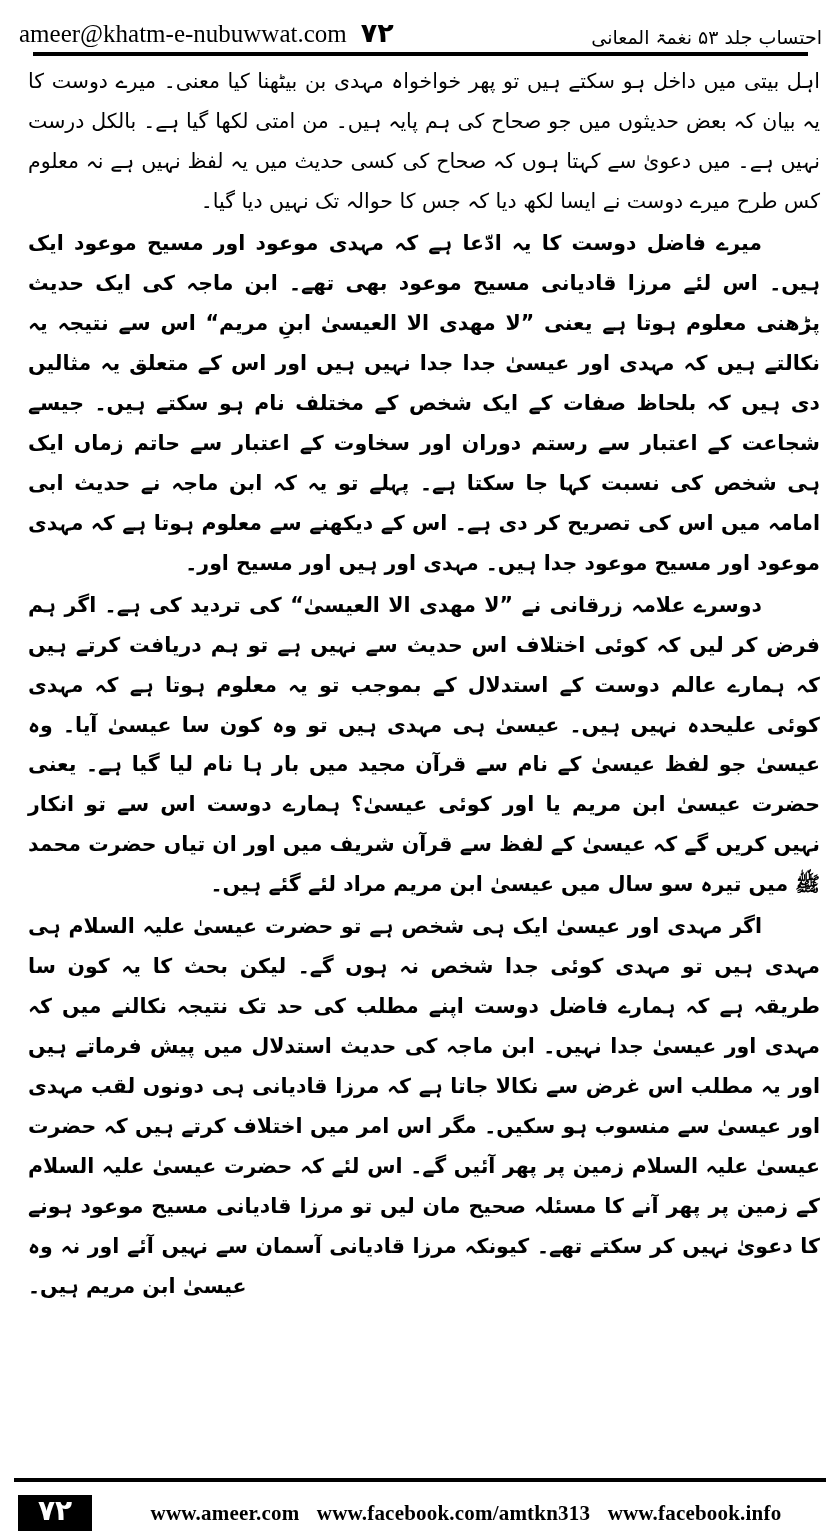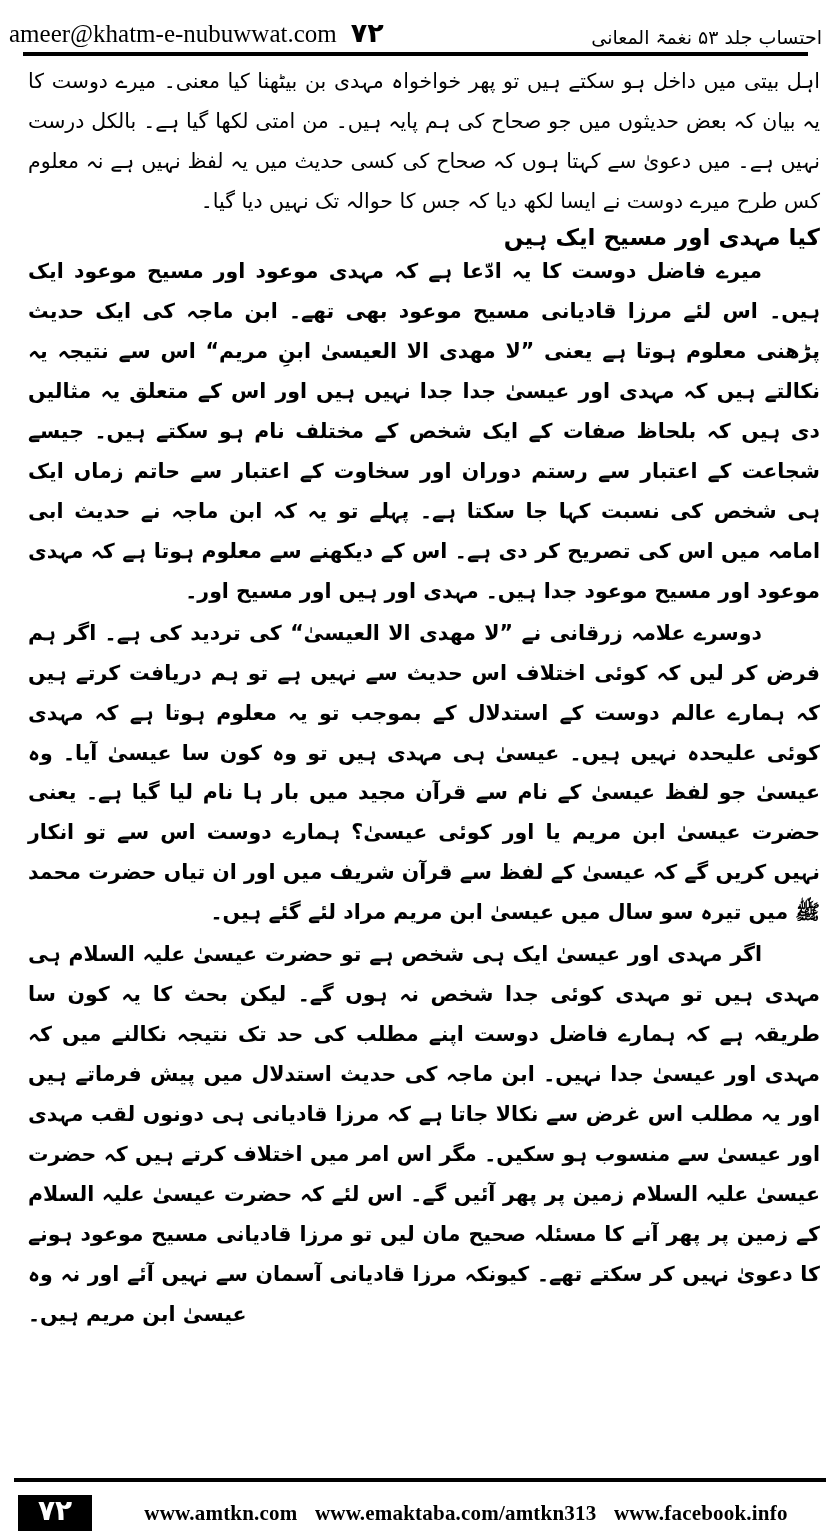--- a/index.html
+++ b/index.html
@@ -19,21 +19,21 @@
     inset: 0;
     display: flex;
     flex-direction: column;
   }
 
   
   .header {
     height: 56px;
     flex: 0 0 auto;
     position: relative;
-    padding: 6px 18px 0 9px;
+    padding: 6px 18px 0 19px;
     box-sizing: border-box;
   }
   .header-row {
     display: flex;
     align-items: flex-end;
     justify-content: space-between;
     height: 42px;
   }
   .header-left {
     display: flex;
@@ -164,35 +164,34 @@
       </div>
       <div class="header-right">احتساب جلد ۵۳ نغمۃ المعانی</div>
     </div>
     <div class="rule-thick"></div>
   </div>
 
   <div class="content">
 
     <p class="para">اہل بیتی میں داخل ہو سکتے ہیں تو پھر خواخواہ مہدی بن بیٹھنا کیا معنی۔ میرے دوست کا یہ بیان کہ بعض حدیثوں میں جو صحاح کی ہم پایہ ہیں۔ من امتی لکھا گیا ہے۔ بالکل درست نہیں ہے۔ میں دعویٰ سے کہتا ہوں کہ صحاح کی کسی حدیث میں یہ لفظ نہیں ہے نہ معلوم کس طرح میرے دوست نے ایسا لکھ دیا کہ جس کا حوالہ تک نہیں دیا گیا۔</p>
 
-    <div class="heading">کیا مہدی اور مسیح ایک ہیں</div>
 
     <p class="para indent">میرے فاضل دوست کا یہ ادّعا ہے کہ مہدی موعود اور مسیح موعود ایک ہیں۔ اس لئے مرزا قادیانی مسیح موعود بھی تھے۔ ابن ماجہ کی ایک حدیث پڑھنی معلوم ہوتا ہے یعنی ”لا مهدی الا العیسیٰ ابنِ مریم“ اس سے نتیجہ یہ نکالتے ہیں کہ مہدی اور عیسیٰ جدا جدا نہیں ہیں اور اس کے متعلق یہ مثالیں دی ہیں کہ بلحاظ صفات کے ایک شخص کے مختلف نام ہو سکتے ہیں۔ جیسے شجاعت کے اعتبار سے رستم دوران اور سخاوت کے اعتبار سے حاتم زماں ایک ہی شخص کی نسبت کہا جا سکتا ہے۔ پہلے تو یہ کہ ابن ماجہ نے حدیث ابی امامہ میں اس کی تصریح کر دی ہے۔ اس کے دیکھنے سے معلوم ہوتا ہے کہ مہدی موعود اور مسیح موعود جدا ہیں۔ مہدی اور ہیں اور مسیح اور۔</p>
 
     <p class="para indent">دوسرے علامہ زرقانی نے ”لا مهدی الا العیسیٰ“ کی تردید کی ہے۔ اگر ہم فرض کر لیں کہ کوئی اختلاف اس حدیث سے نہیں ہے تو ہم دریافت کرتے ہیں کہ ہمارے عالم دوست کے استدلال کے بموجب تو یہ معلوم ہوتا ہے کہ مہدی کوئی علیحدہ نہیں ہیں۔ عیسیٰ ہی مہدی ہیں تو وہ کون سا عیسیٰ آیا۔ وہ عیسیٰ جو لفظ عیسیٰ کے نام سے قرآن مجید میں بار ہا نام لیا گیا ہے۔ یعنی حضرت عیسیٰ ابن مریم یا اور کوئی عیسیٰ؟ ہمارے دوست اس سے تو انکار نہیں کریں گے کہ عیسیٰ کے لفظ سے قرآن شریف میں اور ان تیاں حضرت محمد ﷺ میں تیرہ سو سال میں عیسیٰ ابن مریم مراد لئے گئے ہیں۔</p>
 
     <p class="para indent last-center">اگر مہدی اور عیسیٰ ایک ہی شخص ہے تو حضرت عیسیٰ علیہ السلام ہی مہدی ہیں تو مہدی کوئی جدا شخص نہ ہوں گے۔ لیکن بحث کا یہ کون سا طریقہ ہے کہ ہمارے فاضل دوست اپنے مطلب کی حد تک نتیجہ نکالنے میں کہ مہدی اور عیسیٰ جدا نہیں۔ ابن ماجہ کی حدیث استدلال میں پیش فرماتے ہیں اور یہ مطلب اس غرض سے نکالا جاتا ہے کہ مرزا قادیانی ہی دونوں لقب مہدی اور عیسیٰ سے منسوب ہو سکیں۔ مگر اس امر میں اختلاف کرتے ہیں کہ حضرت عیسیٰ علیہ السلام زمین پر پھر آئیں گے۔ اس لئے کہ حضرت عیسیٰ علیہ السلام کے زمین پر پھر آنے کا مسئلہ صحیح مان لیں تو مرزا قادیانی مسیح موعود ہونے کا دعویٰ نہیں کر سکتے تھے۔ کیونکہ مرزا قادیانی آسمان سے نہیں آئے اور نہ وہ عیسیٰ ابن مریم ہیں۔</p>
 
   </div>
 
   <div class="footer">
     <div class="footer-rule"></div>
     <div class="footer-inner">
       <div class="footer-pagebox">۷۲</div>
       <div class="footer-links">
-        <span>www.amtkn.com</span>
-        <span>www.emaktaba.com/amtkn313</span>
+        <span>www.ameer.com</span>
+        <span>www.facebook.com/amtkn313</span>
         <span>www.facebook.info</span>
       </div>
     </div>
   </div>
 
 </div>
 
 </body></html>

